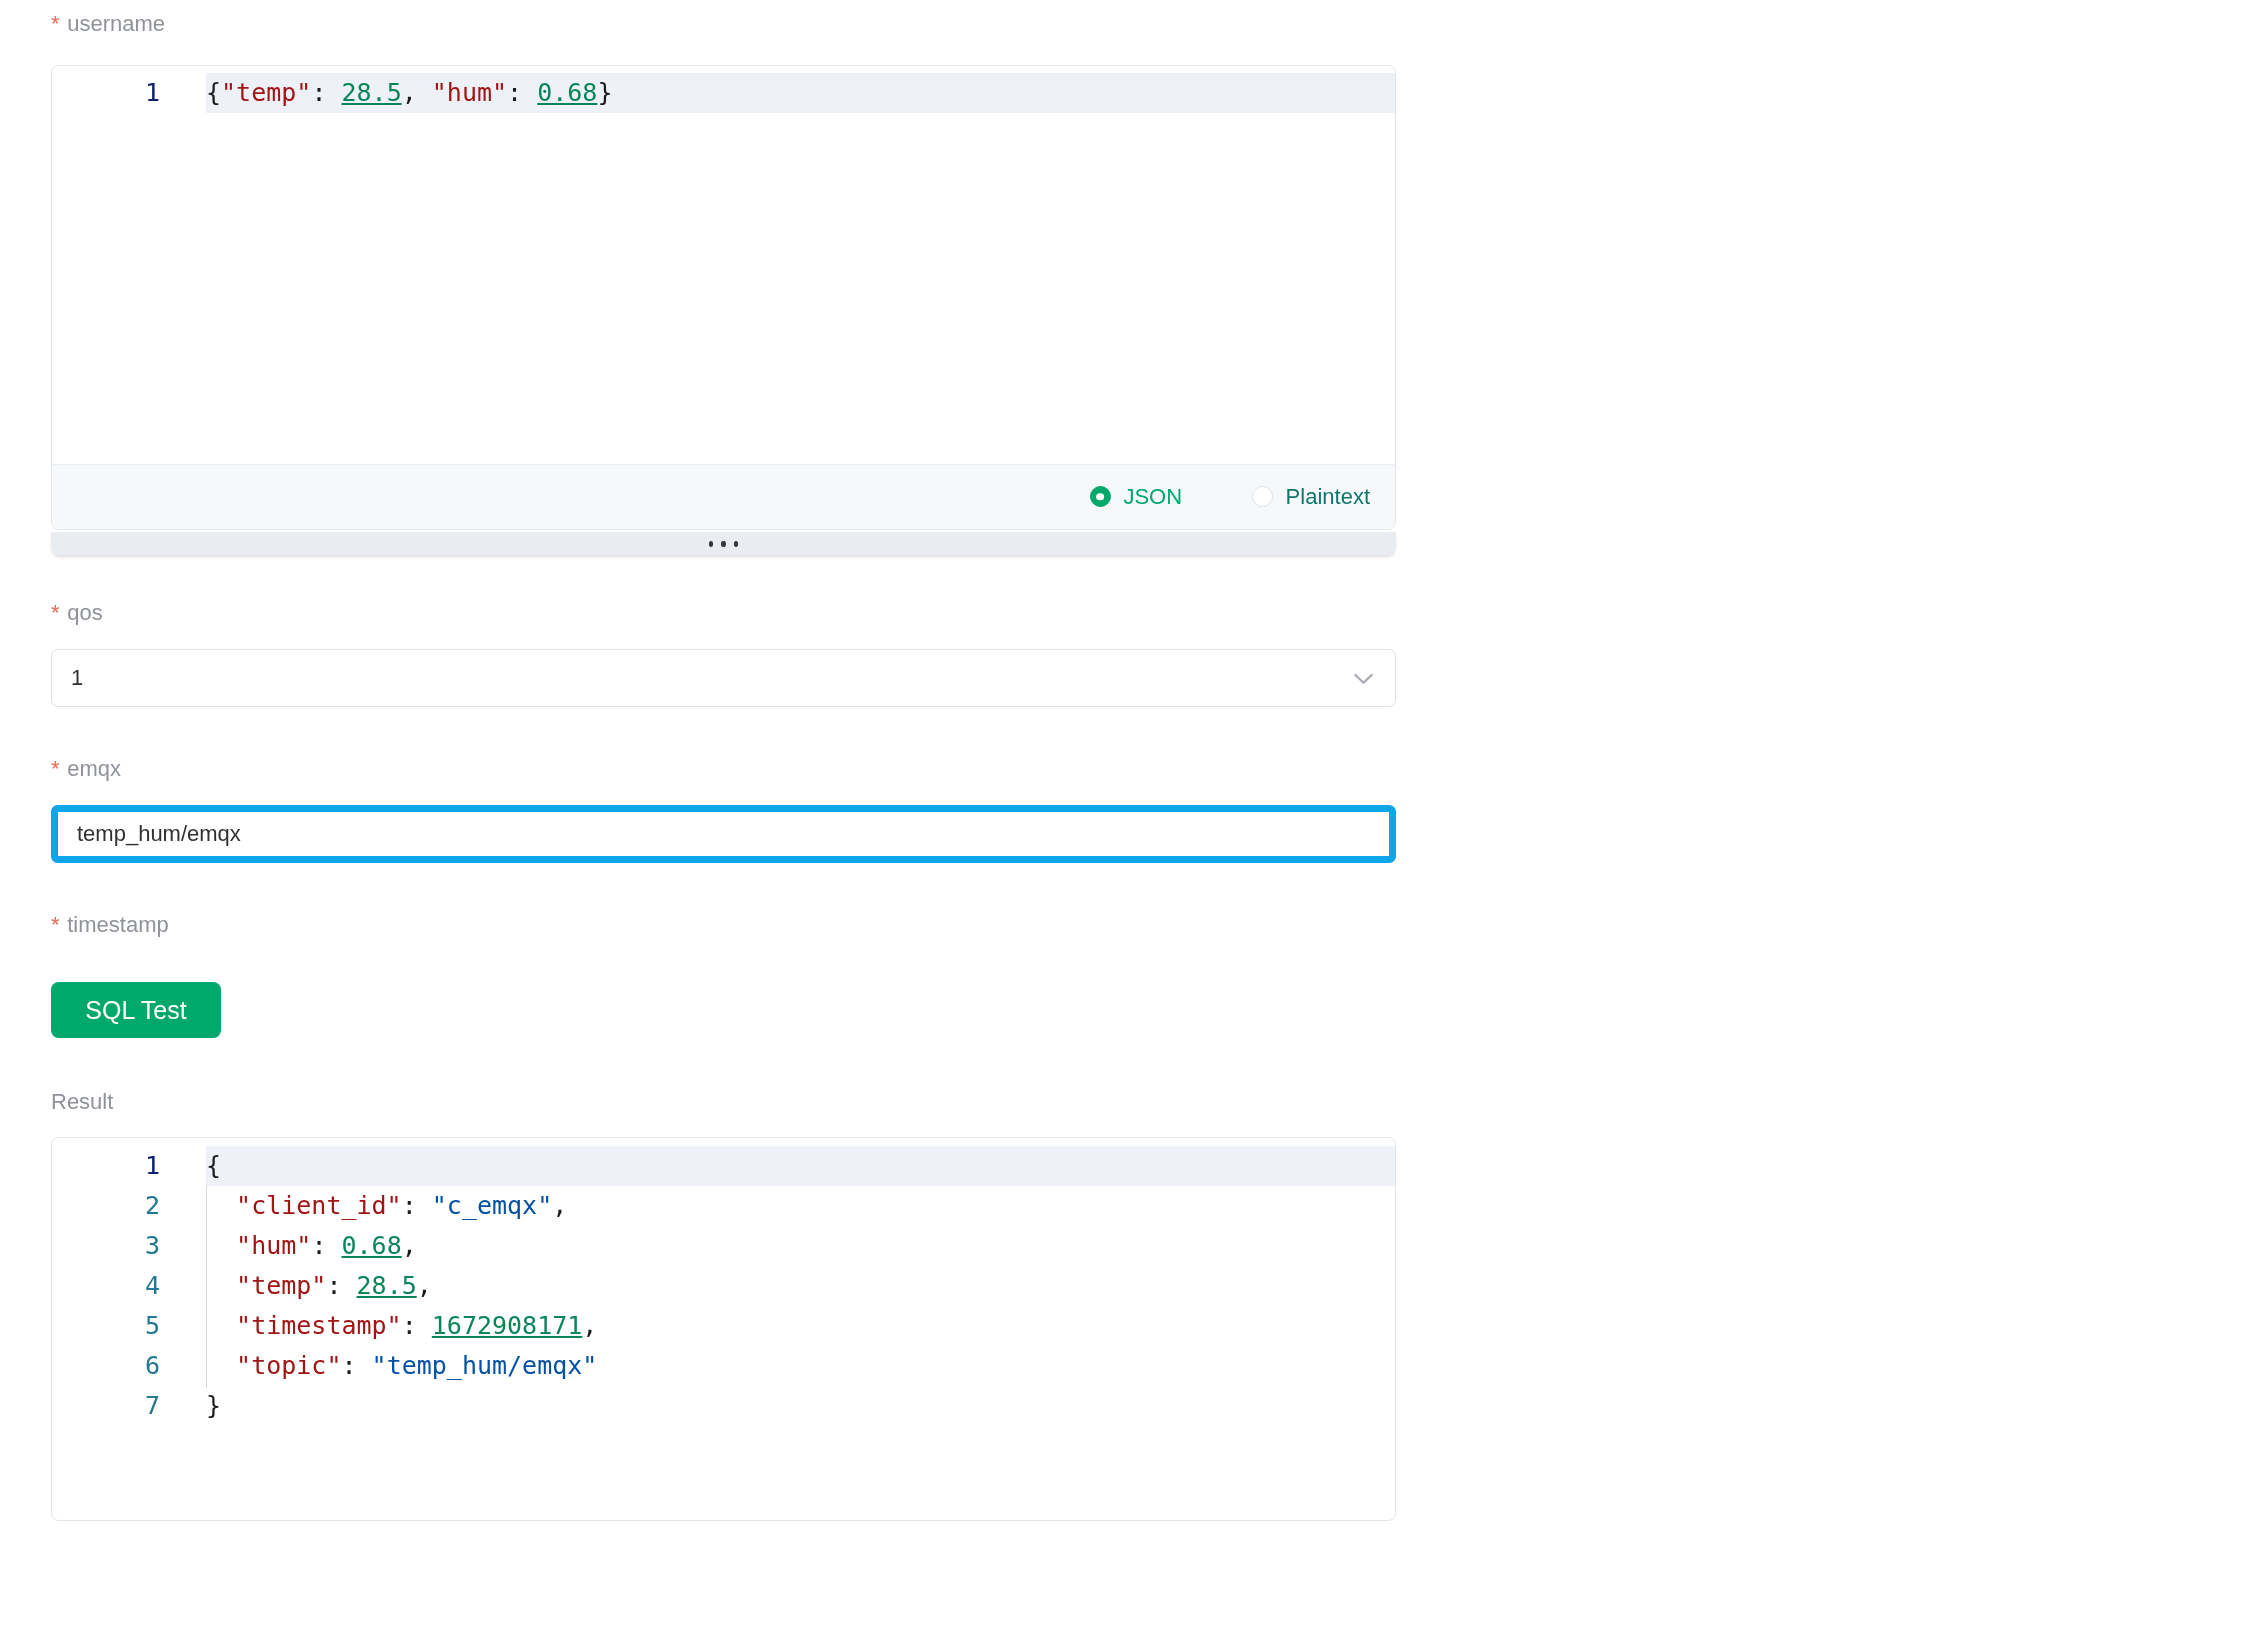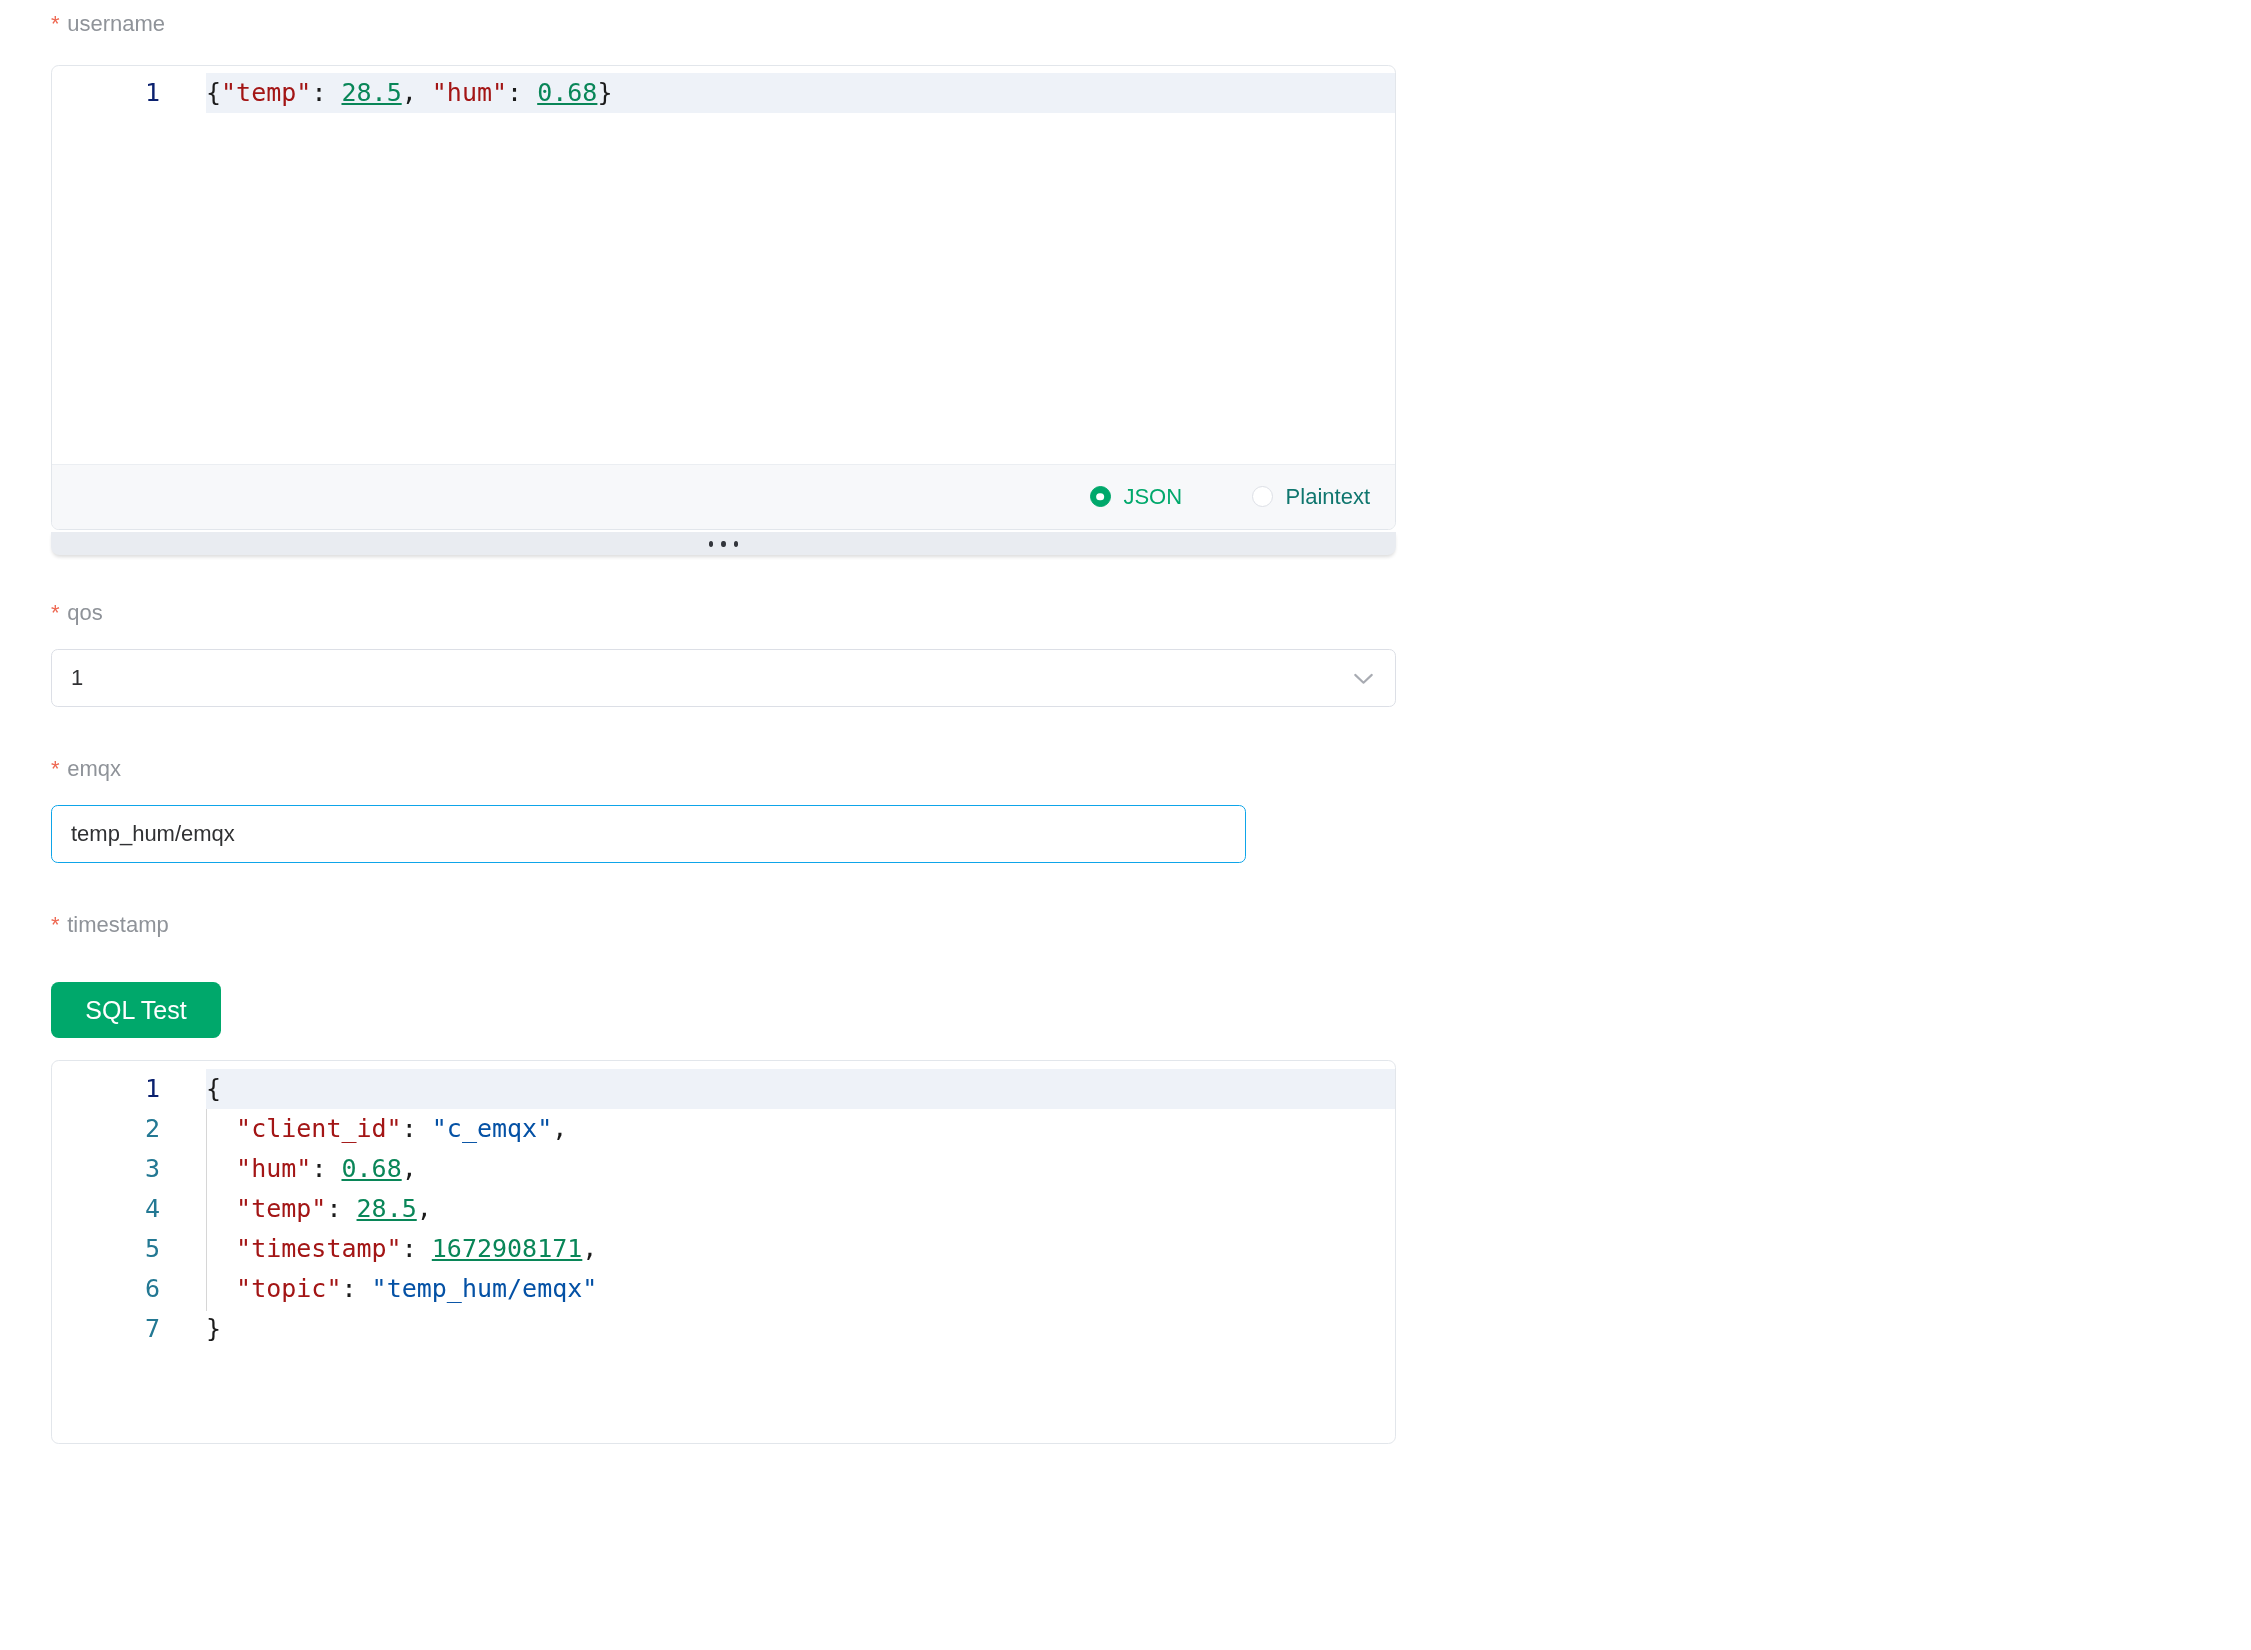--- a/index.html
+++ b/index.html
@@ -95,22 +95,22 @@
     margin-top:23px;
     width:1345px; height:58px;
     border:1px solid #dcdfe6; border-radius:6.7px;
     display:flex; align-items:center; justify-content:space-between;
     padding:0 17.3px 0 19px;
     font-size:22px; color:var(--value-text,#303133);
     background:#fff; cursor:pointer;
   }
   .text-input {
     margin-top:23px;
-    width:1195px; height:58px;
-    border:1px solid #0ea5e9; border-radius:6.7px;
+    width:1345px; height:58px;
+    border:7px solid #0ea5e9; border-radius:6.7px;
     padding:0 19px;
     font-size:22px; color:var(--value-text,#303133);
     font-family:"Liberation Sans", sans-serif;
     background:#fff; outline:none; display:block;
   }
   .spacer-lg { height:44px; }
   .spacer-section { height:48px; }
 
   
   .primary-btn {
@@ -191,20 +191,23 @@
     
     <div class="field-label">
       <span class="req">*</span>
       <span>timestamp</span>
     </div>
 
     
     <button class="primary-btn">SQL Test</button>
 
     
+    <div class="field-label result-label">
+      <span>Result</span>
+    </div>
     <div class="result-editor-wrap">
       <div class="editor result-editor">
         <div class="code-area">
             <div class="code-line active">
               <span class="gutter">1</span>
               <span class="line-content"><span class="tk-punc">{</span></span>
             </div>
             <div class="code-line">
               <span class="gutter">2</span>
               <span class="line-content"><span class="tk-punc">  </span><span class="tk-key">"client_id"</span><span class="tk-punc">: </span><span class="tk-str">"c_emqx"</span><span class="tk-punc">,</span></span>

